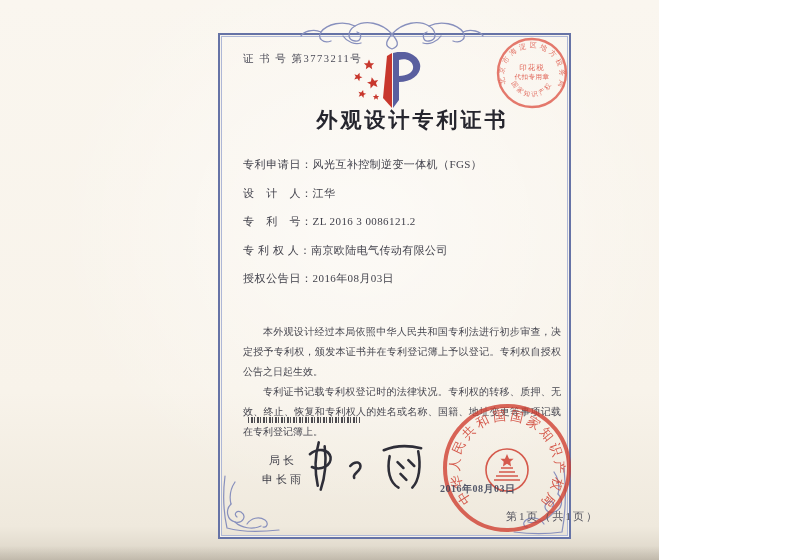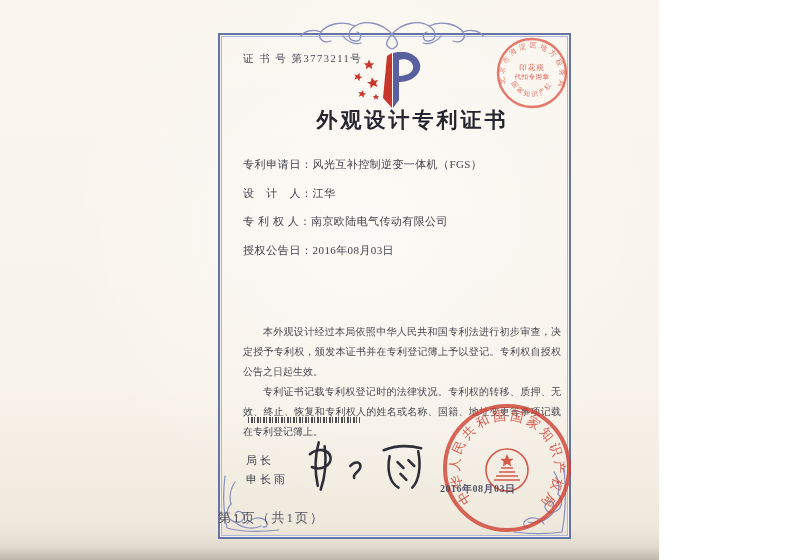--- a/index.html
+++ b/index.html
@@ -17,28 +17,28 @@
   .title{position:absolute;left:218px;top:106px;width:349px;text-align:center;
     font-size:21px;font-weight:bold;letter-spacing:3px;color:#26262e;padding-left:20px;}
   .fields{position:absolute;left:243px;top:157px;width:320px;}
   .frow{margin-bottom:15.5px;font-size:11px;color:#42424c;letter-spacing:.4px;white-space:nowrap;height:13px;}
   .frow .lbl{letter-spacing:.6px;}
   .paras{position:absolute;left:243px;top:322px;width:318px;font-size:10px;line-height:20px;
     color:#474750;text-align:justify;}
   .paras p{margin:0;text-indent:2em;}
   .barcode{position:absolute;left:248px;top:417px;width:112px;height:6px;opacity:.85;
     background:repeating-linear-gradient(90deg,#2e2e34 0 1px,transparent 1px 3px,#2e2e34 3px 5px,transparent 5px 6px);}
-  .signer{position:absolute;left:246px;top:451px;font-size:11px;color:#3b3b45;letter-spacing:3px;line-height:19px;}
+  .signer{position:absolute;left:262px;top:451px;font-size:11px;color:#3b3b45;letter-spacing:3px;line-height:19px;text-align:center;}
   .signature{position:absolute;left:303px;top:436px;}
   .sealmain{position:absolute;left:427px;top:390px;opacity:.92;}
   .sealdate{position:absolute;left:440px;top:482px;width:92px;font-size:10px;color:#3c4258;
     letter-spacing:.5px;font-weight:bold;opacity:.88;white-space:nowrap;}
   .sealsmall{position:absolute;left:487px;top:28px;opacity:.9;}
-  .pagefoot{position:absolute;left:218px;top:509px;width:349px;text-align:left;
-    font-size:13px;color:#55555f;letter-spacing:2px;}
+  .pagefoot{position:absolute;left:218px;top:509px;width:349px;text-align:right;
+    font-size:11px;color:#55555f;letter-spacing:2px;padding-left:32px;}
   .ornament-top{position:absolute;left:297px;top:16px;}
   .flourish-bl{position:absolute;left:221px;top:470px;}
   .flourish-br{position:absolute;left:508px;top:466px;}
   svg text{font-family:"Liberation Serif","DejaVu Serif",serif;}
 </style>
 </head>
 <body>
 
 <div class="photo">
 
@@ -90,20 +90,23 @@
   </svg>
 
   <div class="title">外观设计专利证书</div>
 
   <div class="fields">
     <div class="frow">
       <span class="lbl">专利申请日：</span><span class="val">风光互补控制逆变一体机（FGS）</span>
     </div>
     <div class="frow">
       <span class="lbl">设　计　人：</span><span class="val">江华</span>
+    </div>
+    <div class="frow">
+      <span class="lbl">专　利　号：</span><span class="val">ZL 2016 3 0086121.2</span>
     </div>
     <div class="frow">
       <span class="lbl">专 利 权 人：</span><span class="val">南京欧陆电气传动有限公司</span>
     </div>
     <div class="frow">
       <span class="lbl">授权公告日：</span><span class="val">2016年08月03日</span>
     </div>
   </div>
 
   <div class="paras">

